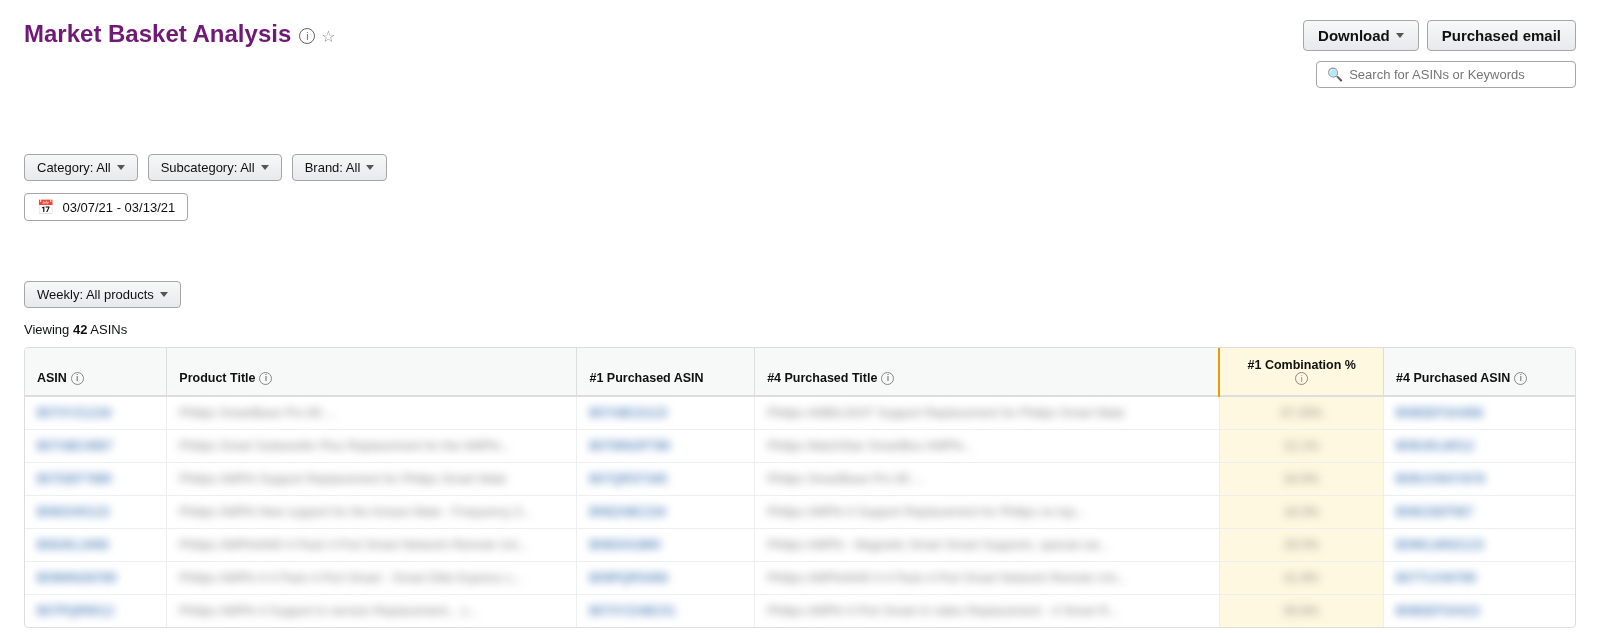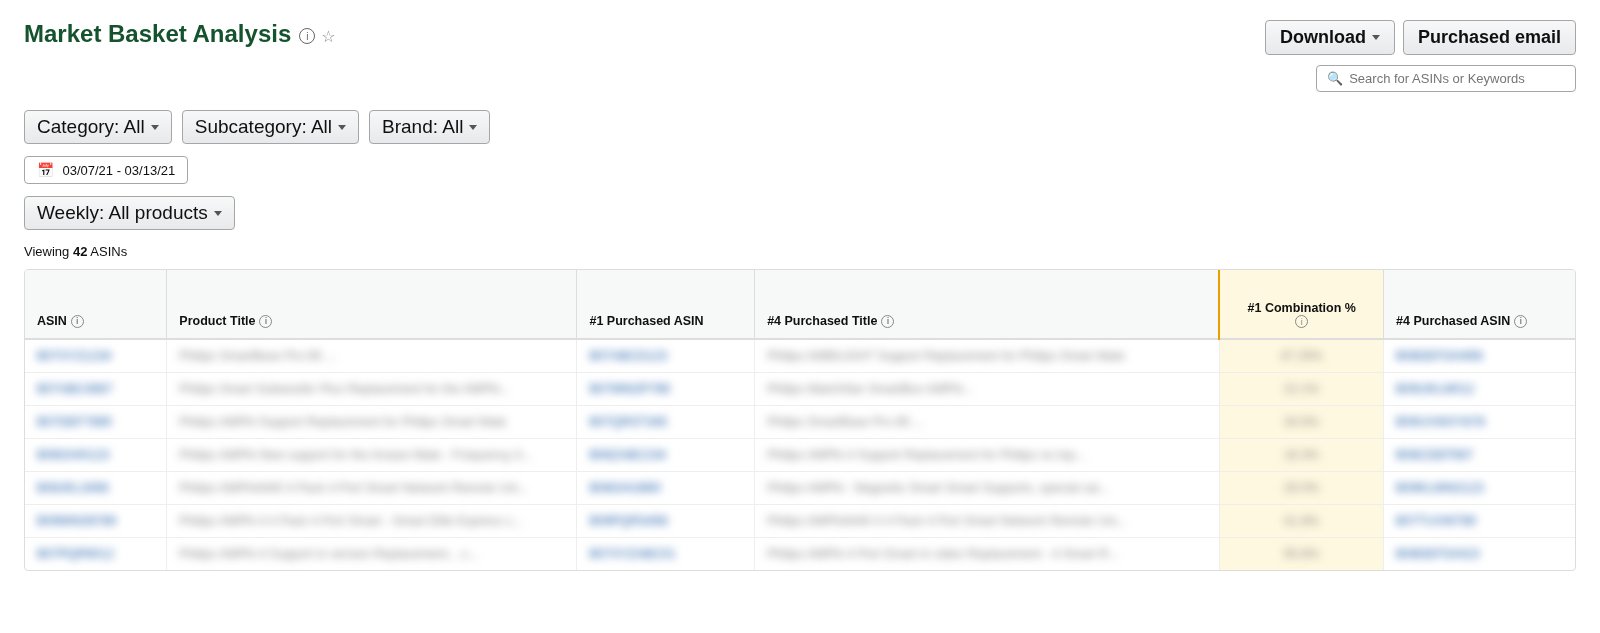--- a/index.html
+++ b/index.html
@@ -20,21 +20,21 @@
 
     .page-title-area {
       display: flex;
       align-items: center;
       gap: 8px;
     }
 
     .page-title {
       font-size: 24px;
       font-weight: 700;
-      color: #14532d;
+      color: #701a75;
     }
 
     .title-icons {
       display: flex;
       align-items: center;
       gap: 6px;
       margin-top: 4px;
     }
 
     .icon-circle {
@@ -70,21 +70,21 @@
 
     .btn {
       display: inline-flex;
       align-items: center;
       gap: 6px;
       padding: 6px 14px;
       border: 1px solid #a6a6a6;
       border-radius: 4px;
       background: #f7f8f8;
       cursor: pointer;
-      font-size: 18px;
+      font-size: 15px;
       font-weight: 600;
       color: #0f1111;
     }
 
     .btn-download {
       background: linear-gradient(to bottom, #f7f8f8, #e7e9ec);
     }
 
     .btn-schedule {
       background: linear-gradient(to bottom, #f7f8f8, #e7e9ec);
@@ -134,23 +134,24 @@
 
     .filter-btn {
       display: inline-flex;
       align-items: center;
       gap: 6px;
       padding: 5px 12px;
       border: 1px solid #a6a6a6;
       border-radius: 4px;
       background: linear-gradient(to bottom, #f7f8f8, #e7e9ec);
       cursor: pointer;
-      font-size: 19px;
+      font-size: 13px;
       font-weight: 500;
       color: #0f1111;
+      margin-top: 48px;
     }
 
     .date-range {
       display: inline-flex;
       align-items: center;
       gap: 8px;
       padding: 5px 12px;
       border: 1px solid #a6a6a6;
       border-radius: 4px;
       font-size: 13px;
@@ -202,21 +203,20 @@
       border-right: 1px solid #ddd;
       vertical-align: bottom;
     }
 
     th:last-child { border-right: none; }
 
     th .th-inner {
       display: flex;
       align-items: center;
       gap: 4px;
-      margin-top: 21px;
     }
 
     th .th-inner.center {
       justify-content: center;
     }
 
     .info-icon {
       width: 13px;
       height: 13px;
       border-radius: 50%;

